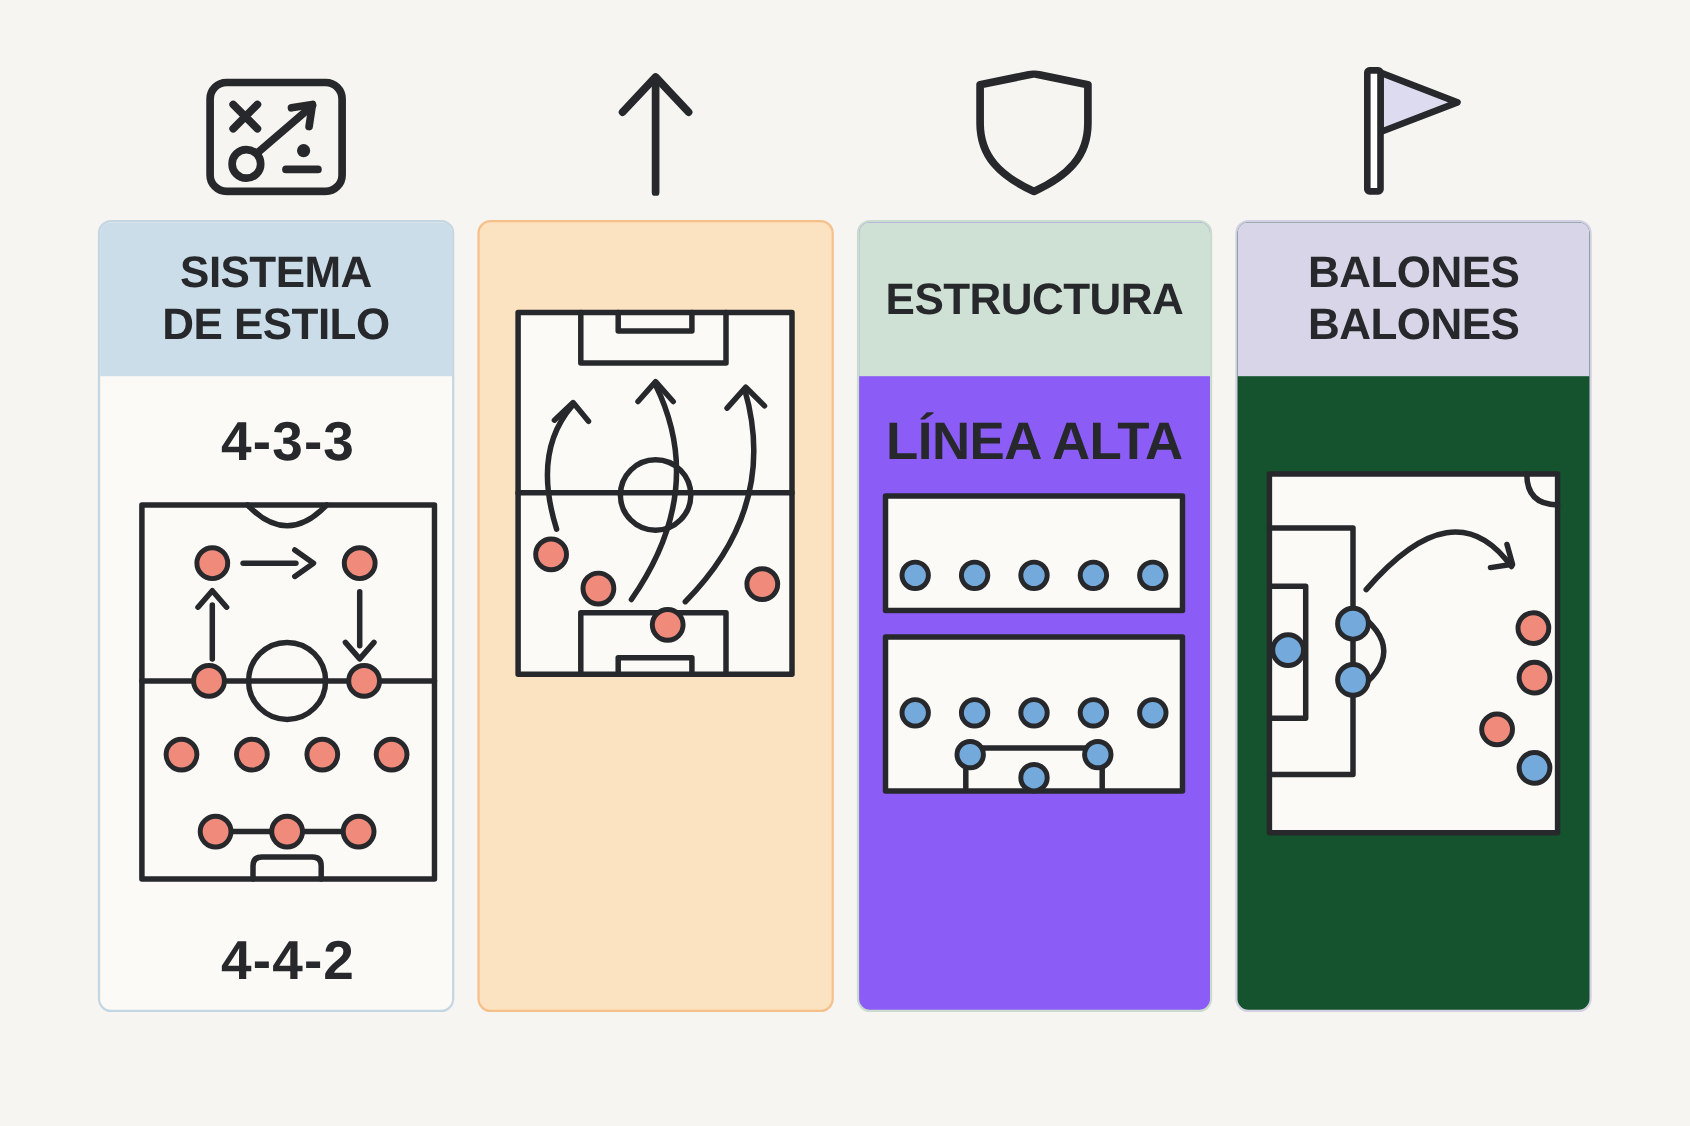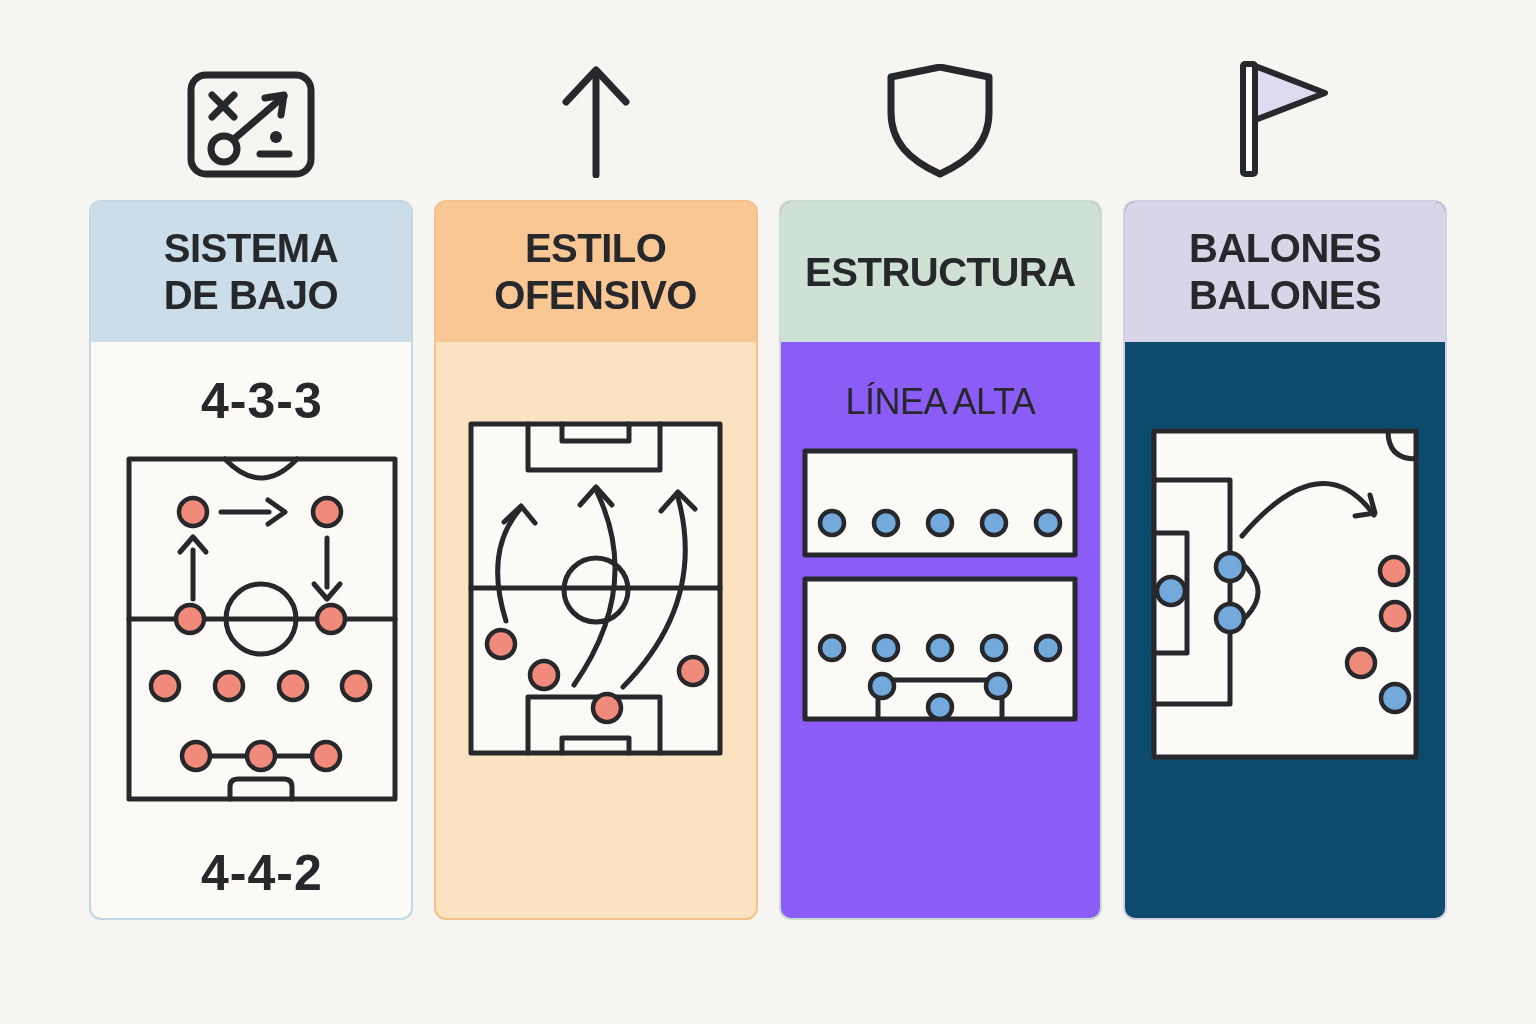--- a/index.html
+++ b/index.html
@@ -67,22 +67,22 @@
     font-size:50px;
     font-weight:700;
     line-height:58px;
     letter-spacing:1px;
   }
   .body-1{padding-top:30px;padding-left:22px;}
   .body-1 .diagram{margin-top:26px;}
   .body-1 .formation-bottom{margin-top:42px;}
   .body-2 .diagram{margin-top:79px;}
   .zone-label{
-    font-size:36px;
-    font-weight:400;
+    font-size:48px;
+    font-weight:700;
     line-height:48px;
     letter-spacing:-0.5px;
   }
   .body-3 .label-top{margin-top:36px;}
   .body-3 .diagram-top{margin-top:22px;}
   .body-3 .label-bottom{margin-top:56px;}
   .body-3 .diagram-bottom{margin-top:18px;}
   .body-4 .diagram{margin-top:86px;}
   
   .ln{fill:none;stroke:var(--ink);stroke-width:7;stroke-linecap:round;stroke-linejoin:round;}
@@ -110,21 +110,21 @@
           <path d="M 47 68 L 97 25" class="ln"></path>
           <polyline points="78,27 97,24 94,44" class="ln"></polyline>
           <circle cx="89" cy="66" r="6" fill="#26282B"></circle>
           <path d="M 73 83 L 102 83" class="ln"></path>
         </svg>
       </div>
       <div class="card" style="background-color: rgb(251, 250, 246); border-color: rgb(195, 214, 226);">
         <header class="card-header" style="background-color: rgb(203, 221, 232);">
           <h2 class="card-title">
             <span>SISTEMA</span>
-            <span>DE BAJO</span>
+            <span>DE ESTILO</span>
           </h2>
         </header>
         <div class="card-body body-1">
           <div class="formation-label">4-3-3</div>
           <svg class="diagram" width="272" height="346" viewBox="0 0 272 346">
             <rect x="3" y="3" width="266" height="340" class="dln pitch"></rect>
             <path d="M 99 3 Q 135 41 171 3" class="dln"></path>
             <line x1="3" y1="163" x2="269" y2="163" class="dln"></line>
             <circle cx="135" cy="163" r="35" class="dln"></circle>
             <path d="M 104 343 L 104 331 Q 104 323 112 323 L 158 323 Q 166 323 166 331 L 166 343" class="dln"></path>
@@ -160,26 +160,20 @@
     </section>
 
     <section class="column">
       <div class="icon-area">
         <svg width="70" height="118" viewBox="0 0 70 118">
           <line x1="35" y1="115" x2="35" y2="14" class="ln"></line>
           <polyline points="5,42 35,10 65,42" class="ln"></polyline>
         </svg>
       </div>
       <div class="card" style="background-color: rgb(251, 226, 193); border-color: rgb(245, 192, 138);">
-        <header class="card-header" style="background-color: rgb(248, 199, 147);">
-          <h2 class="card-title">
-            <span>ESTILO</span>
-            <span>OFENSIVO</span>
-          </h2>
-        </header>
         <div class="card-body body-2">
           <svg class="diagram" width="255" height="335" viewBox="0 0 255 335">
             <rect x="3" y="3" width="249" height="329" class="dln pitch"></rect>
             <path d="M 60 3 L 60 49 L 192 49 L 192 3" class="dln"></path>
             <path d="M 94 3 L 94 20 L 161 20 L 161 3" class="dln"></path>
             <line x1="3" y1="167" x2="252" y2="167" class="dln"></line>
             <circle cx="128" cy="169" r="32" class="dln"></circle>
             <path d="M 60 332 L 60 276 L 192 276 L 192 332" class="dln"></path>
             <path d="M 94 332 L 94 317 L 161 317 L 161 332" class="dln"></path>
             <g>
@@ -243,21 +237,21 @@
       </div>
     </section>
 
     <section class="column">
       <div class="icon-area">
         <svg width="92" height="118" viewBox="0 0 92 118">
           <polygon points="16,6 86,33 16,60" class="flag"></polygon>
           <rect x="4" y="4" width="12" height="110" rx="2" class="pole"></rect>
         </svg>
       </div>
-      <div class="card" style="background-color: #0c4a6e; border-color: rgb(210, 208, 226);">
+      <div class="card" style="background-color: #14532d; border-color: rgb(210, 208, 226);">
         <header class="card-header" style="background-color: rgb(215, 213, 231);">
           <h2 class="card-title">
             <span>BALONES</span>
             <span>BALONES</span>
           </h2>
         </header>
         <div class="card-body body-4">
           <svg class="diagram" width="268" height="332" viewBox="0 0 268 332">
             <rect x="3" y="3" width="262" height="326" class="dln pitch"></rect>
             <path d="M 237 3 Q 237 31 265 31" class="dln"></path>

